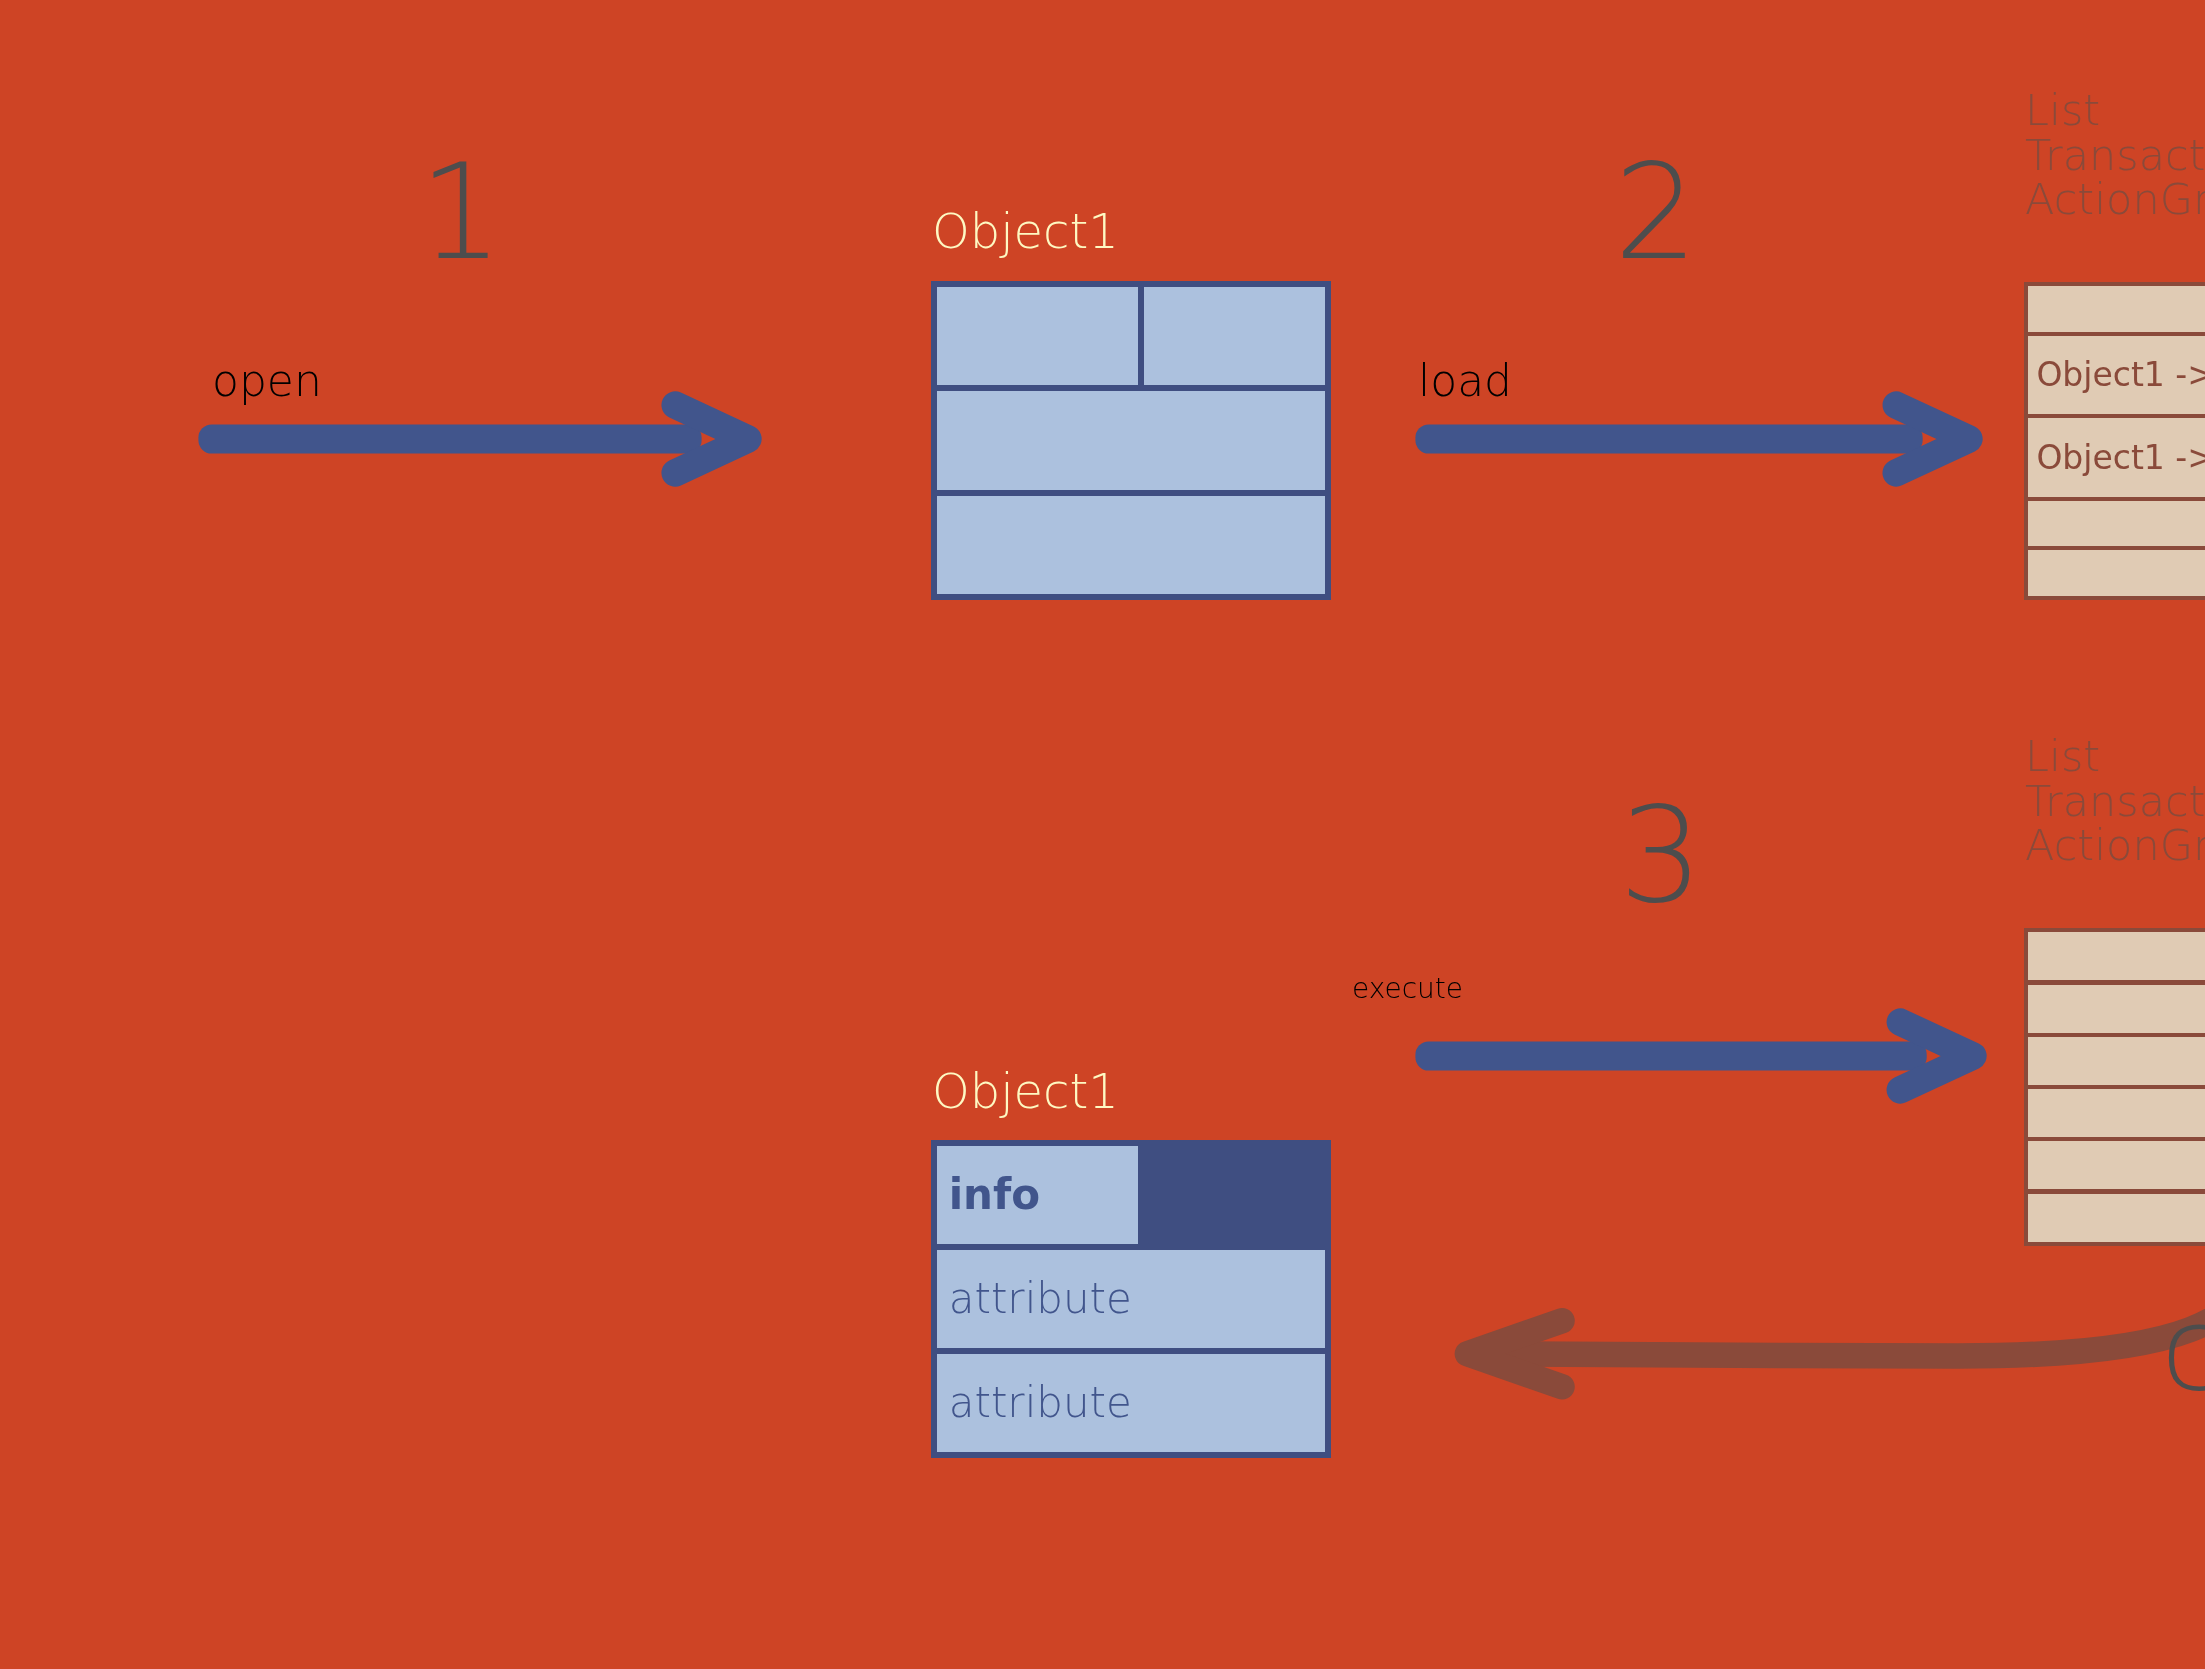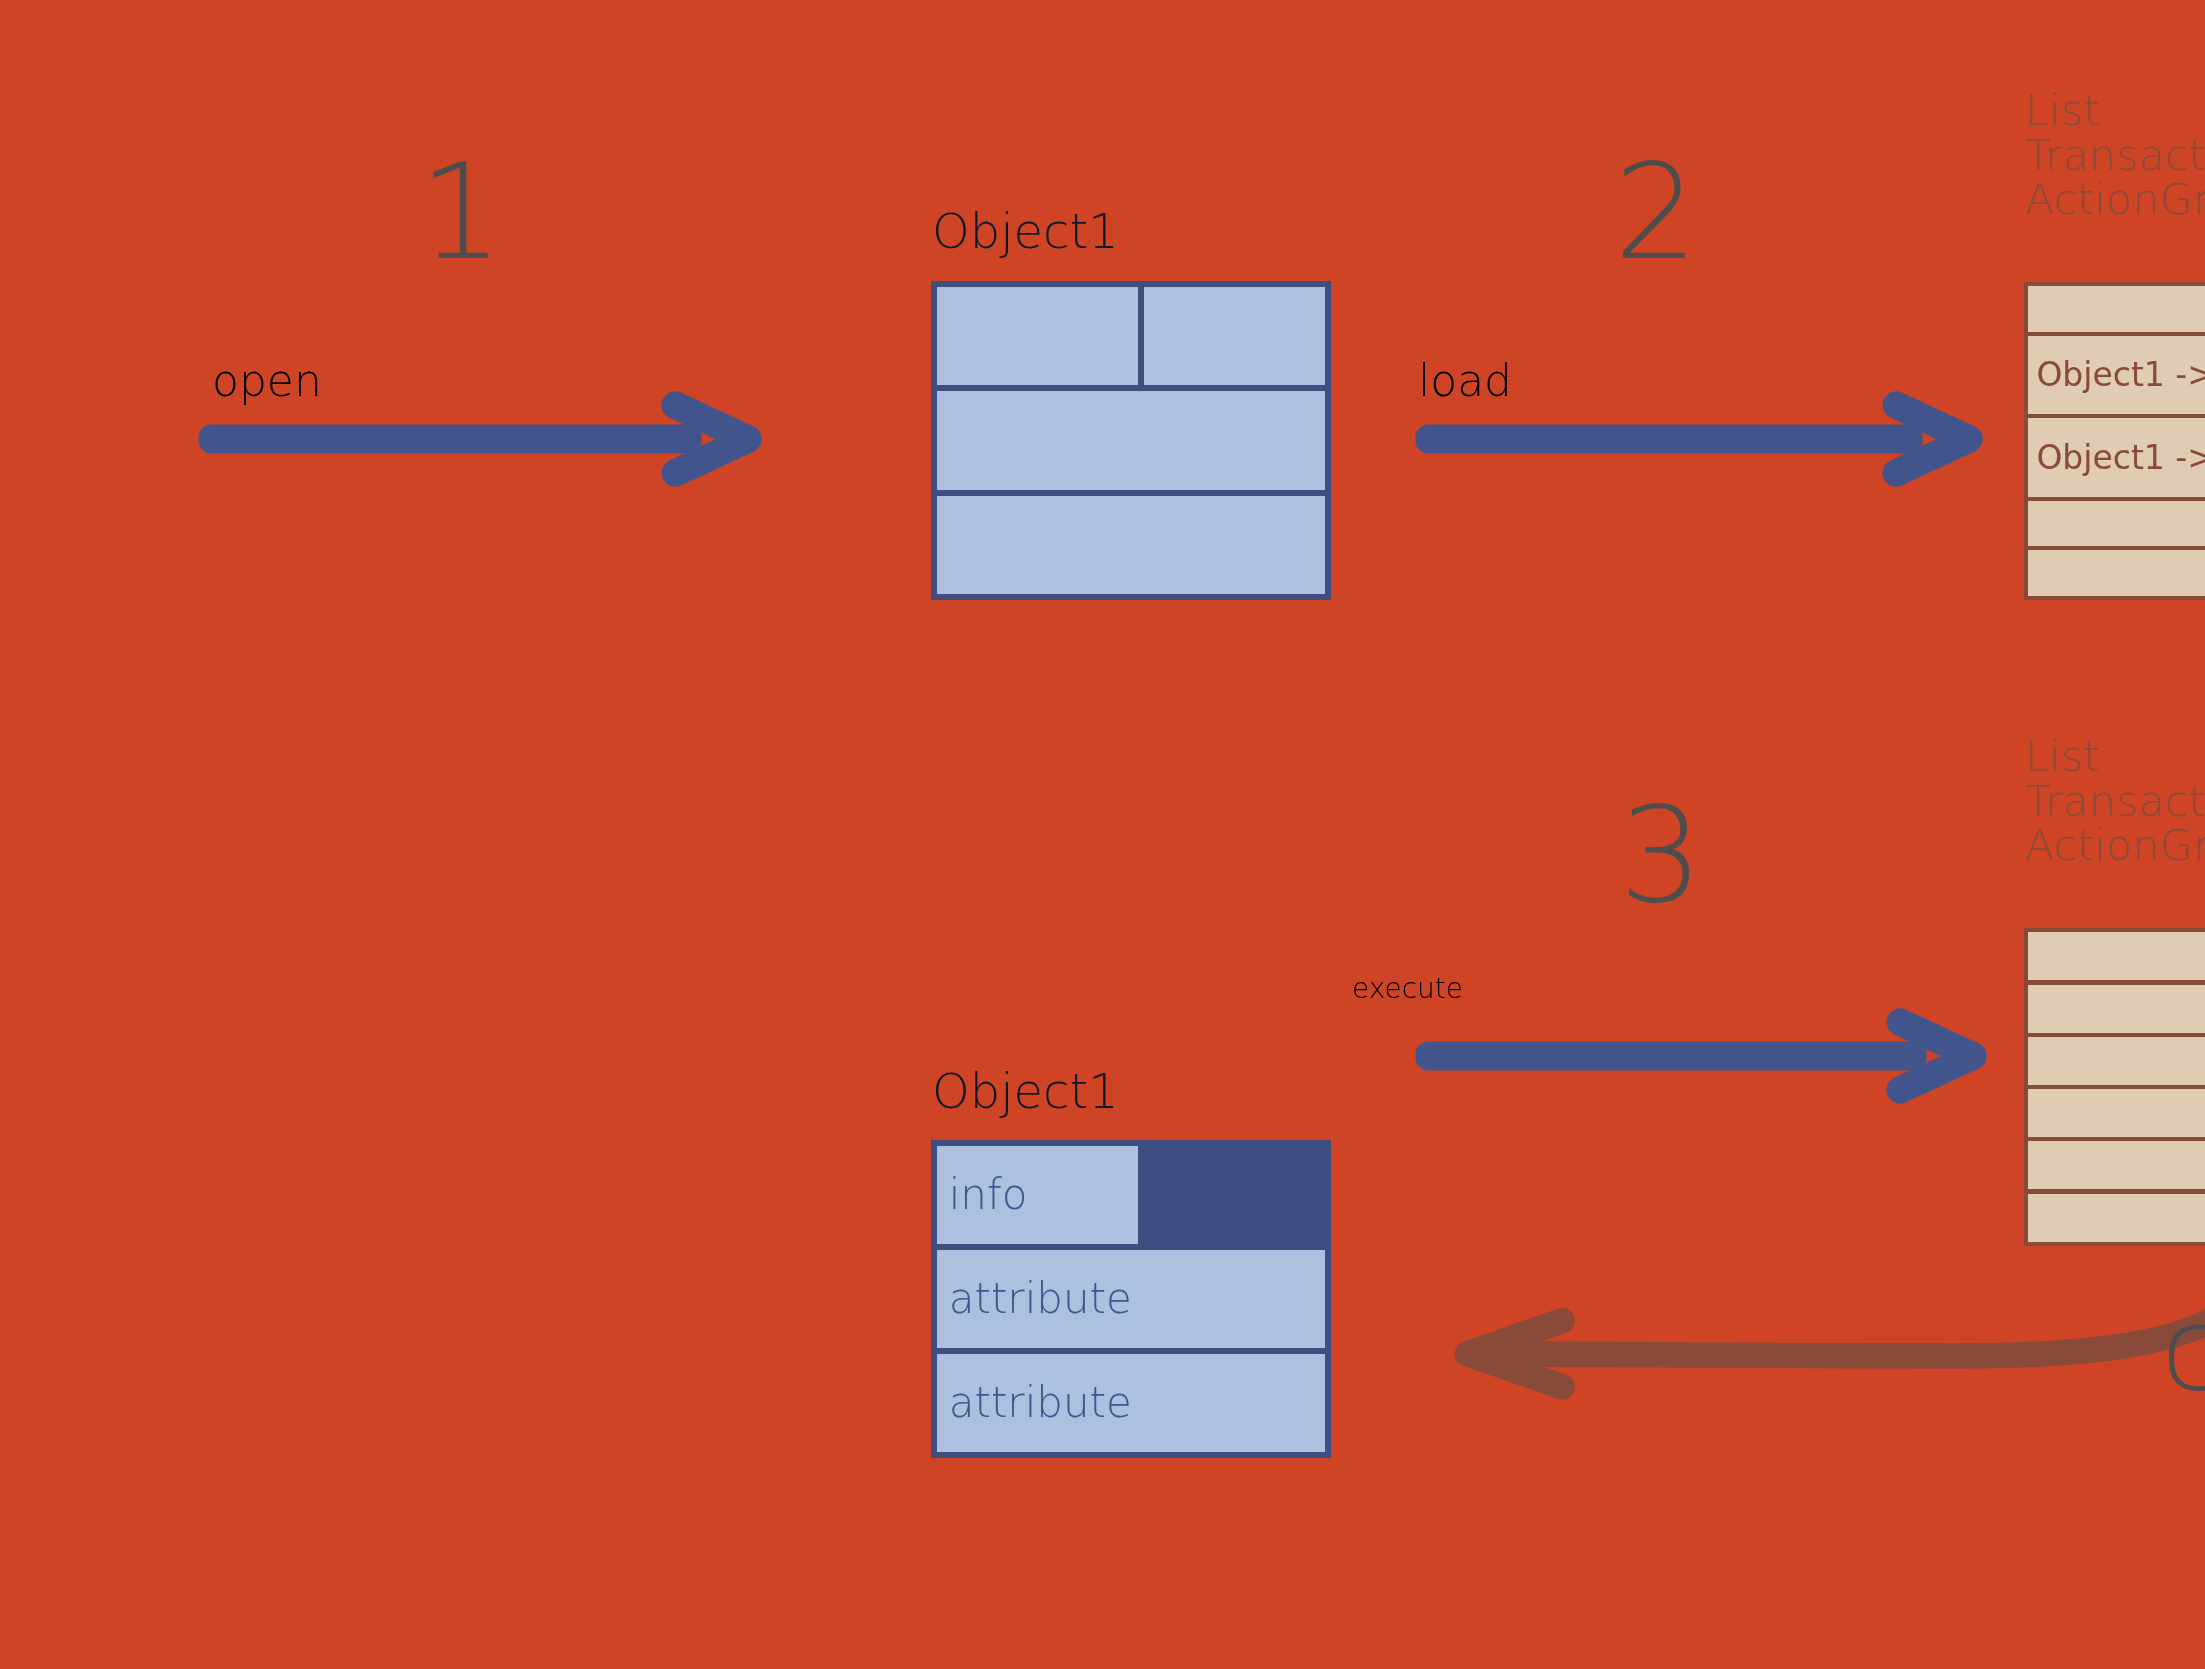--- a/index.html
+++ b/index.html
@@ -32,21 +32,21 @@
   .action-label {
     color: #000000;
     font-family: "DejaVu Sans", sans-serif;
     font-weight: 300;
     line-height: 1;
     white-space: nowrap;
   }
 
   
   .obj-title {
-    color: #0f172a;
+    color: #fef9c3;
     font-family: "DejaVu Sans", sans-serif;
     font-weight: 300;
     font-size: 48px;
     line-height: 1;
     white-space: nowrap;
   }
   .obj-table {
     background: #3f4e81;
     display: flex;
     flex-direction: column;
@@ -162,21 +162,21 @@
 
   <svg class="abs" style="left:1411px; top:1014px;" width="573" height="84" viewBox="0 0 1300 190">
     <rect x="10" y="62" width="1160" height="66" rx="30" fill="#41558c"></rect>
     <path d="M1110 18 L1275 95 L1110 172" fill="none" stroke="#41558c" stroke-width="62" stroke-linecap="round" stroke-linejoin="round"></path>
   </svg>
 
   <div class="abs obj-title" style="left:932px; top:1067px;">Object1</div>
 
   <div class="abs obj-table" style="left:931px; top:1140px; width:400px; height:318px; padding:6.2px; gap:6.2px;">
     <div class="obj-row" style="gap:6.2px;">
-      <div class="obj-cell" style="flex:0 0 201px;">info</div>
+      <div class="obj-cell" style="flex:0 0 201px;font-weight:bold;">info</div>
     </div>
     <div class="obj-row">
       <div class="obj-cell">attribute</div>
     </div>
     <div class="obj-row">
       <div class="obj-cell">attribute</div>
     </div>
   </div>
 
   <div class="abs list-title" style="left:2025px; top:734px;">List

